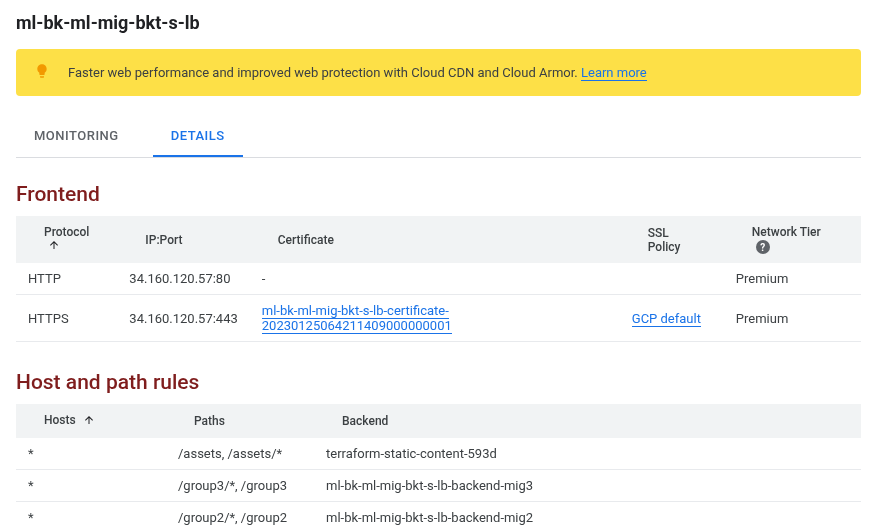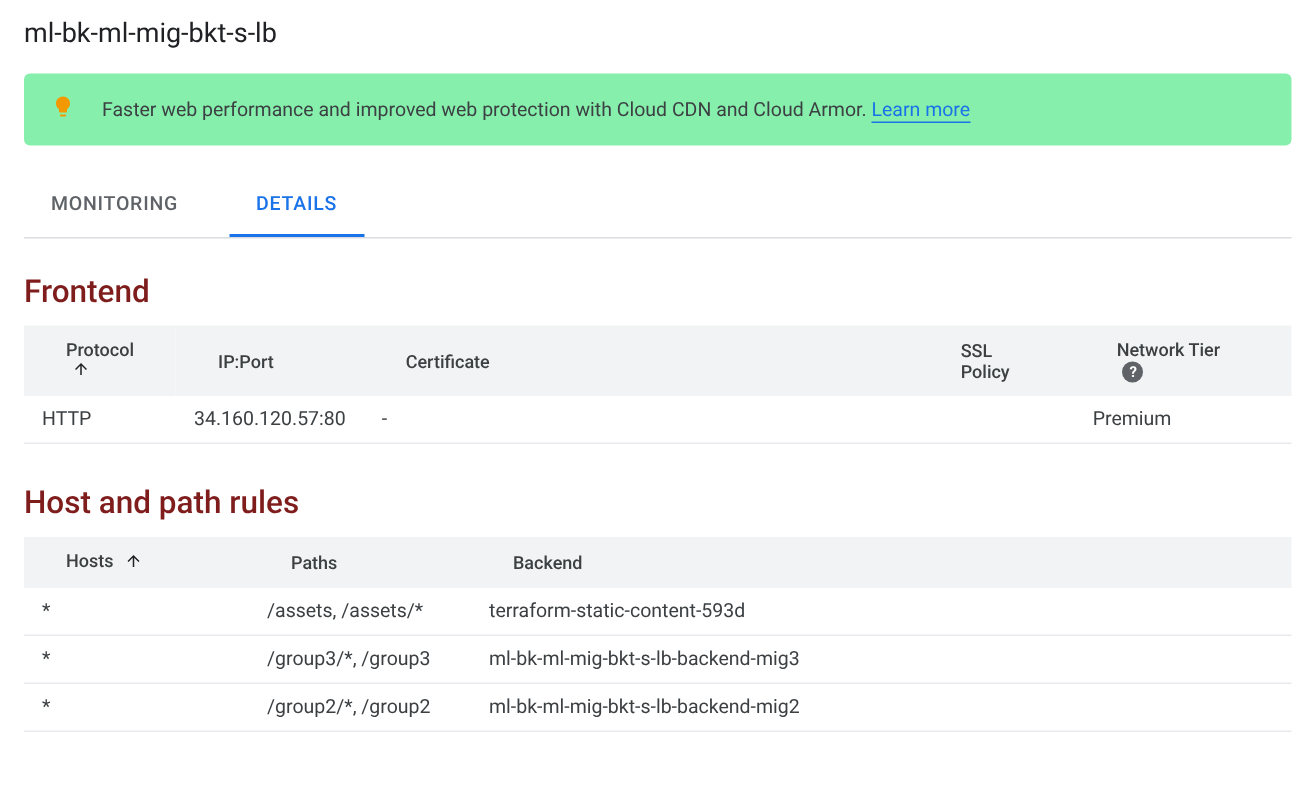--- a/index.html
+++ b/index.html
@@ -5,26 +5,26 @@
     * { margin: 0; padding: 0; box-sizing: border-box; }
     body {
       font-family: 'Google Sans', Roboto, Arial, sans-serif;
       font-size: 13px;
       color: #202124;
       background: #fff;
       padding: 12px 16px;
     }
     .page-title {
       font-size: 18px;
-      font-weight: 400;
+      font-weight: 700;
       margin-bottom: 16px;
       color: #202124;
     }
     .banner {
-      background: #86efac;
+      background: #fde047;
       border-radius: 4px;
       padding: 14px 18px;
       display: flex;
       align-items: center;
       gap: 18px;
       margin-bottom: 20px;
     }
     .banner-icon { color: #f29900; flex-shrink: 0; }
     .banner-text { color: #3c4043; font-size: 13px; }
     .banner-text a { color: #1a73e8; text-decoration: none; border-bottom: 1px solid #1a73e8; }
@@ -138,20 +138,27 @@
     </tr>
   </thead>
   <tbody id="frontend-body">
       <tr>
         <td>HTTP</td>
         <td>34.160.120.57:80</td>
         <td><span>-</span></td>
         <td><span></span></td>
         <td>Premium</td>
       </tr>
+      <tr>
+        <td>HTTPS</td>
+        <td>34.160.120.57:443</td>
+        <td><a href="#" class="link">ml-bk-ml-mig-bkt-s-lb-certificate-20230125064211409000000001</a></td>
+        <td><a href="#" class="link">GCP default</a></td>
+        <td>Premium</td>
+      </tr>
     </tbody>
 </table>
 
 <h2 class="section-title">Host and path rules</h2>
 <table class="table">
   <thead>
     <tr>
       <th class="hp-hosts">
         <span>Hosts</span>
         <span class="sort-arrow">

